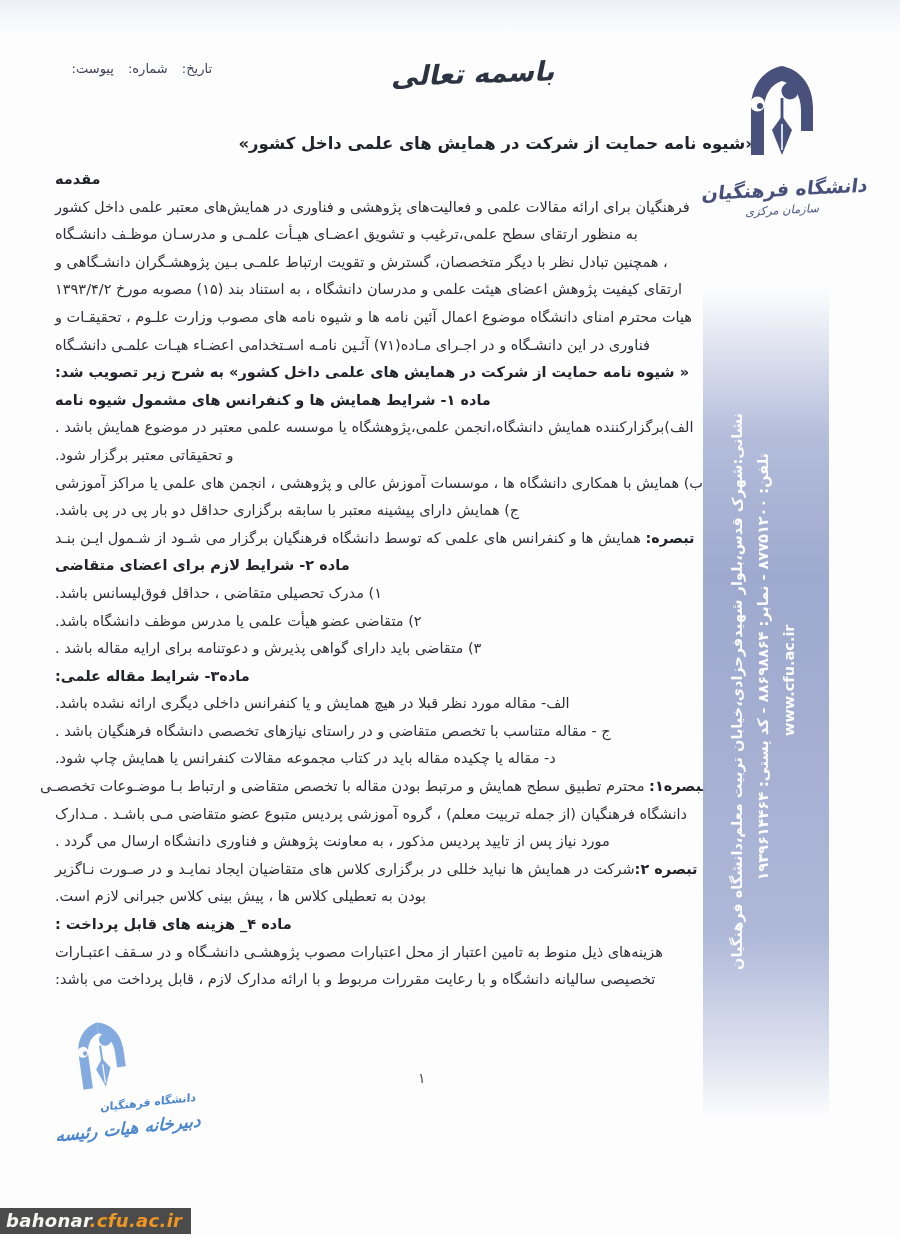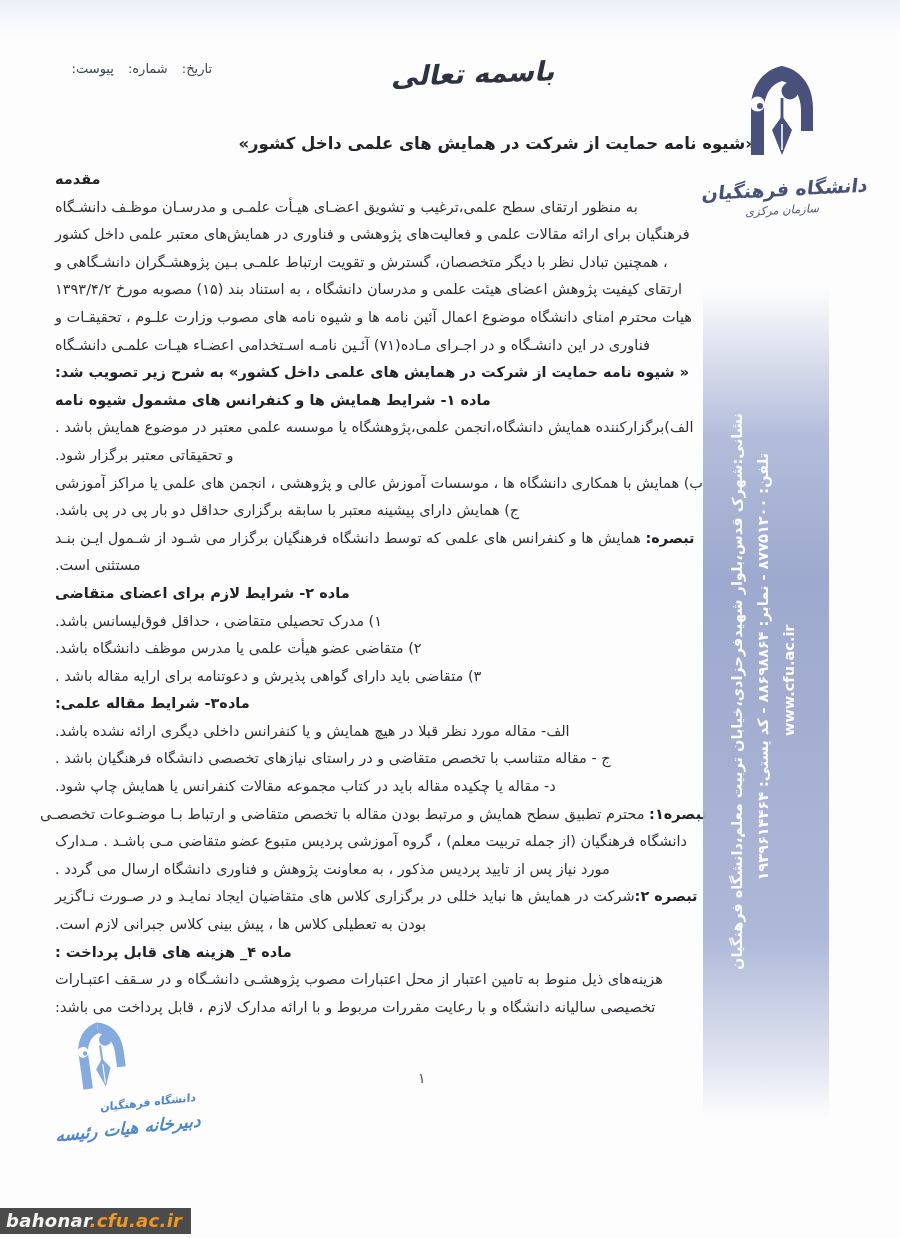--- a/index.html
+++ b/index.html
@@ -85,34 +85,33 @@
         <circle cx="22" cy="48" r="3" fill="#47517c"></circle>
         <rect x="43.2" y="66" width="1.6" height="26" fill="#fdfdfe"></rect>
       </svg>
     </span>
     <div class="logo-org">دانشگاه فرهنگیان</div>
     <div class="logo-sub">سازمان مرکزی</div>
   </div>
 
   <div class="body-lines">
       <div class="dline"><span class="b">مقدمه</span></div>
+      <div class="dline"><span>فرهنگیان برای ارائه مقالات علمی و فعالیت‌های پژوهشی و فناوری در همایش‌های معتبر علمی داخل کشور</span></div>
       <div class="dline"><span>به منظور ارتقای سطح علمی،ترغیب و تشویق اعضـای هیـأت علمـی و مدرسـان موظـف دانشـگاه</span></div>
-      <div class="dline"><span>فرهنگیان برای ارائه مقالات علمی و فعالیت‌های پژوهشی و فناوری در همایش‌های معتبر علمی داخل کشور</span></div>
       <div class="dline"><span>، همچنین تبادل نظر با دیگر متخصصان، گسترش و تقویت ارتباط علمـی بـین پژوهشـگران دانشـگاهی و</span></div>
       <div class="dline"><span>ارتقای کیفیت پژوهش اعضای هیئت علمی و مدرسان دانشگاه ، به استناد بند (۱۵) مصوبه مورخ ۱۳۹۳/۴/۲</span></div>
       <div class="dline"><span>هیات محترم امنای دانشگاه موضوع اعمال آئین نامه ها و شیوه نامه های مصوب وزارت علـوم ، تحقیقـات و</span></div>
       <div class="dline"><span>فناوری در این دانشـگاه و در اجـرای مـاده(۷۱) آئـین نامـه اسـتخدامی اعضـاء هیـات علمـی دانشـگاه</span></div>
       <div class="dline"><span class="b">« شیوه نامه حمایت از شرکت در همایش های علمی داخل کشور» به شرح زیر  تصویب شد:</span></div>
       <div class="dline"><span class="b">ماده ۱- شرایط  همایش ها و کنفرانس های  مشمول شیوه نامه</span></div>
       <div class="dline"><span>الف)برگزارکننده همایش دانشگاه،انجمن علمی،پژوهشگاه یا موسسه علمی معتبر در موضوع همایش باشد .</span></div>
       <div class="dline" style="padding-left: 0px; padding-right: 197px;"><span>و تحقیقاتی معتبر برگزار شود.</span></div>
       <div class="dline"><span>ب) همایش با همکاری دانشگاه ها ، موسسات آموزش عالی و پژوهشی ، انجمن های علمی یا مراکز آموزشی</span></div>
       <div class="dline"><span>ج) همایش دارای پیشینه معتبر با سابقه برگزاری حداقل  دو  بار  پی در پی  باشد.</span></div>
       <div class="dline"><span class="b">تبصره:</span><span> همایش ها و کنفرانس های علمی که توسط دانشگاه فرهنگیان برگزار می شـود از شـمول ایـن بنـد</span></div>
-      <div class="dline" style="padding-left: 0px; padding-right: 320px;"><span>مستثنی است.</span></div>
       <div class="dline"><span class="b">ماده ۲- شرایط  لازم برای اعضای متقاضی</span></div>
       <div class="dline"><span>۱) مدرک تحصیلی متقاضی ، حداقل فوق‌لیسانس باشد.</span></div>
       <div class="dline"><span>۲) متقاضی عضو هیأت علمی یا مدرس موظف دانشگاه باشد.</span></div>
       <div class="dline"><span>۳) متقاضی باید دارای گواهی پذیرش و دعوتنامه برای ارایه مقاله باشد .</span></div>
       <div class="dline"><span class="b">ماده۳-  شرایط مقاله علمی:</span></div>
       <div class="dline"><span>الف-  مقاله  مورد نظر قبلا در هیچ همایش و یا کنفرانس داخلی دیگری ارائه نشده باشد.</span></div>
       <div class="dline"><span>ج - مقاله متناسب با  تخصص متقاضی و در راستای نیازهای تخصصی دانشگاه فرهنگیان باشد .</span></div>
       <div class="dline"><span>د-  مقاله یا چکیده مقاله باید در کتاب مجموعه مقالات کنفرانس یا همایش چاپ شود.</span></div>
       <div class="dline"><span class="b">تبصره۱:</span><span> محترم تطبیق سطح همایش و مرتبط بودن مقاله با تخصص متقاضی و ارتباط بـا موضـوعات تخصصـی</span></div>
       <div class="dline"><span>دانشگاه فرهنگیان (از جمله تربیت معلم) ، گروه آموزشی پردیس متبوع عضو متقاضی مـی باشـد . مـدارک</span></div>

